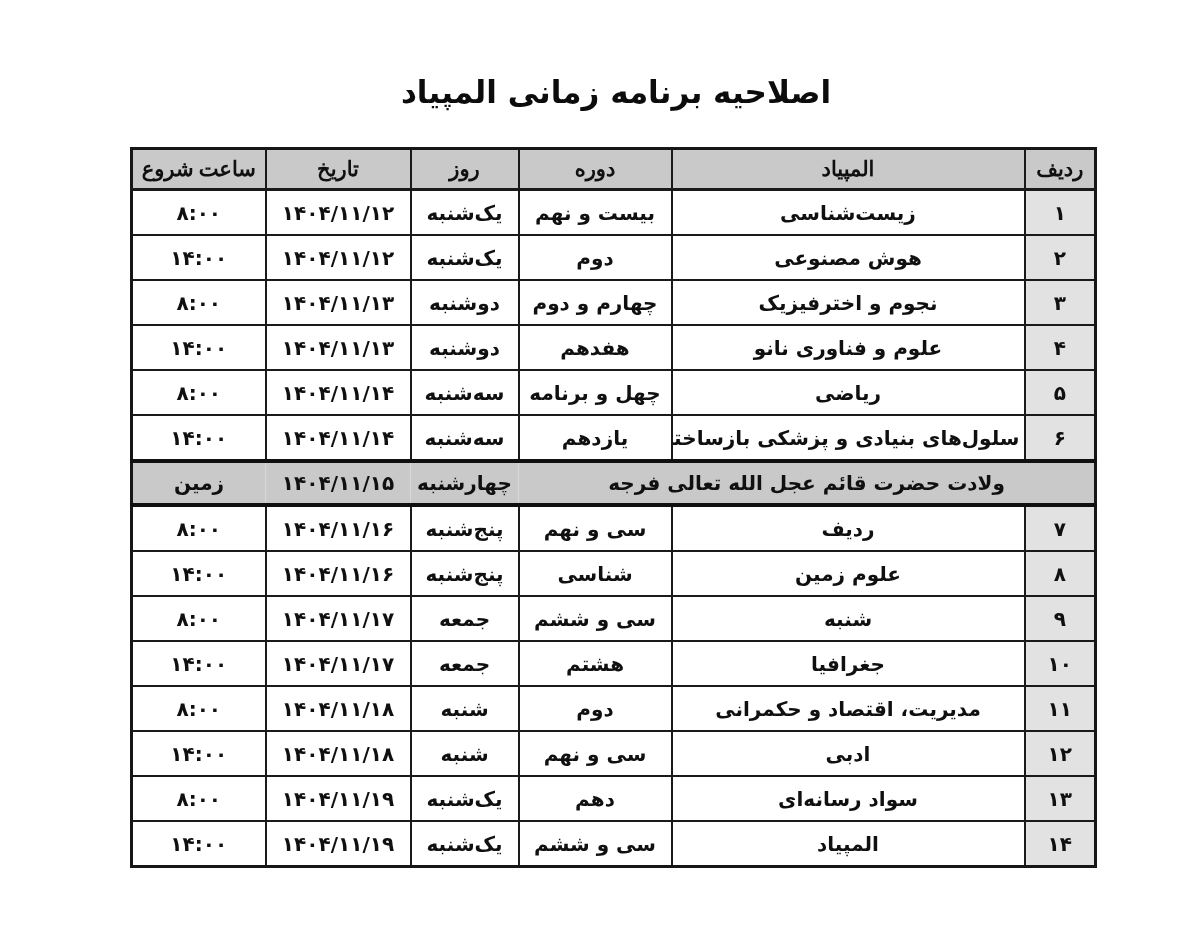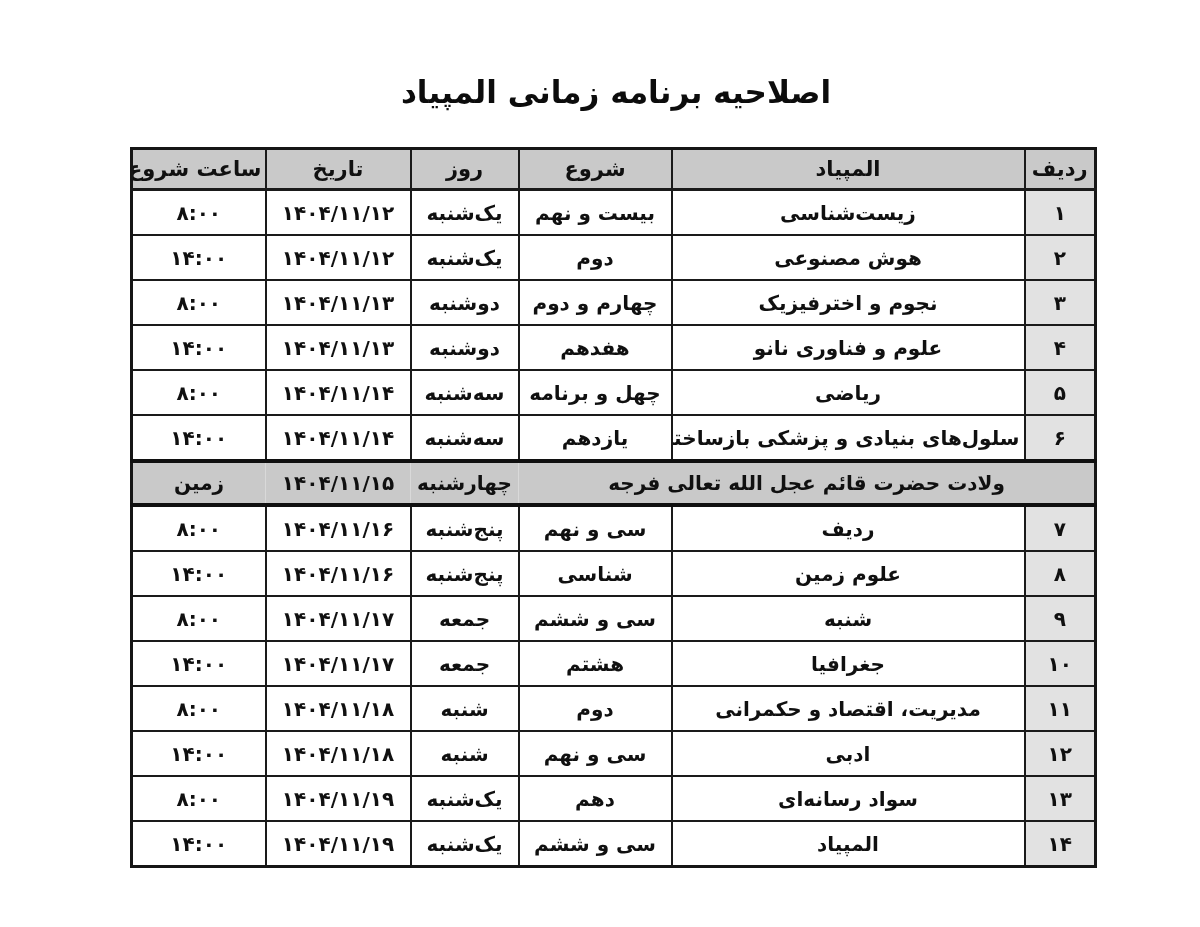--- a/index.html
+++ b/index.html
@@ -46,20 +46,21 @@
     color: #101010;
     padding: 0 4px;
     overflow: hidden;
     white-space: nowrap;
   }
   table.sched th {
     height: 38px;
     background: #c9c9c9;
     font-size: 21px;
     border-bottom-width: 3px;
+    font-family: Liberation Serif, serif;
   }
   table.sched td {
     height: 43px;
     font-size: 20px;
     background: #ffffff;
   }
   table.sched td.c-no {
     background: #e2e2e2;
   }
   tr.holiday td {
@@ -84,21 +85,21 @@
       <col style="width:353px">
       <col style="width:153px">
       <col style="width:108px">
       <col style="width:145px">
       <col style="width:134px">
     </colgroup>
     <thead>
       <tr>
         <th>ردیف</th>
         <th>المپیاد</th>
-        <th>شروع</th>
+        <th>دوره</th>
         <th>روز</th>
         <th>تاریخ</th>
         <th>ساعت شروع</th>
       </tr>
     </thead>
     <tbody>
       <tr>
         <td class="c-no">۱</td>
         <td class="c-oly">زیست‌شناسی</td>
         <td class="c-rnd">بیست و نهم</td>

